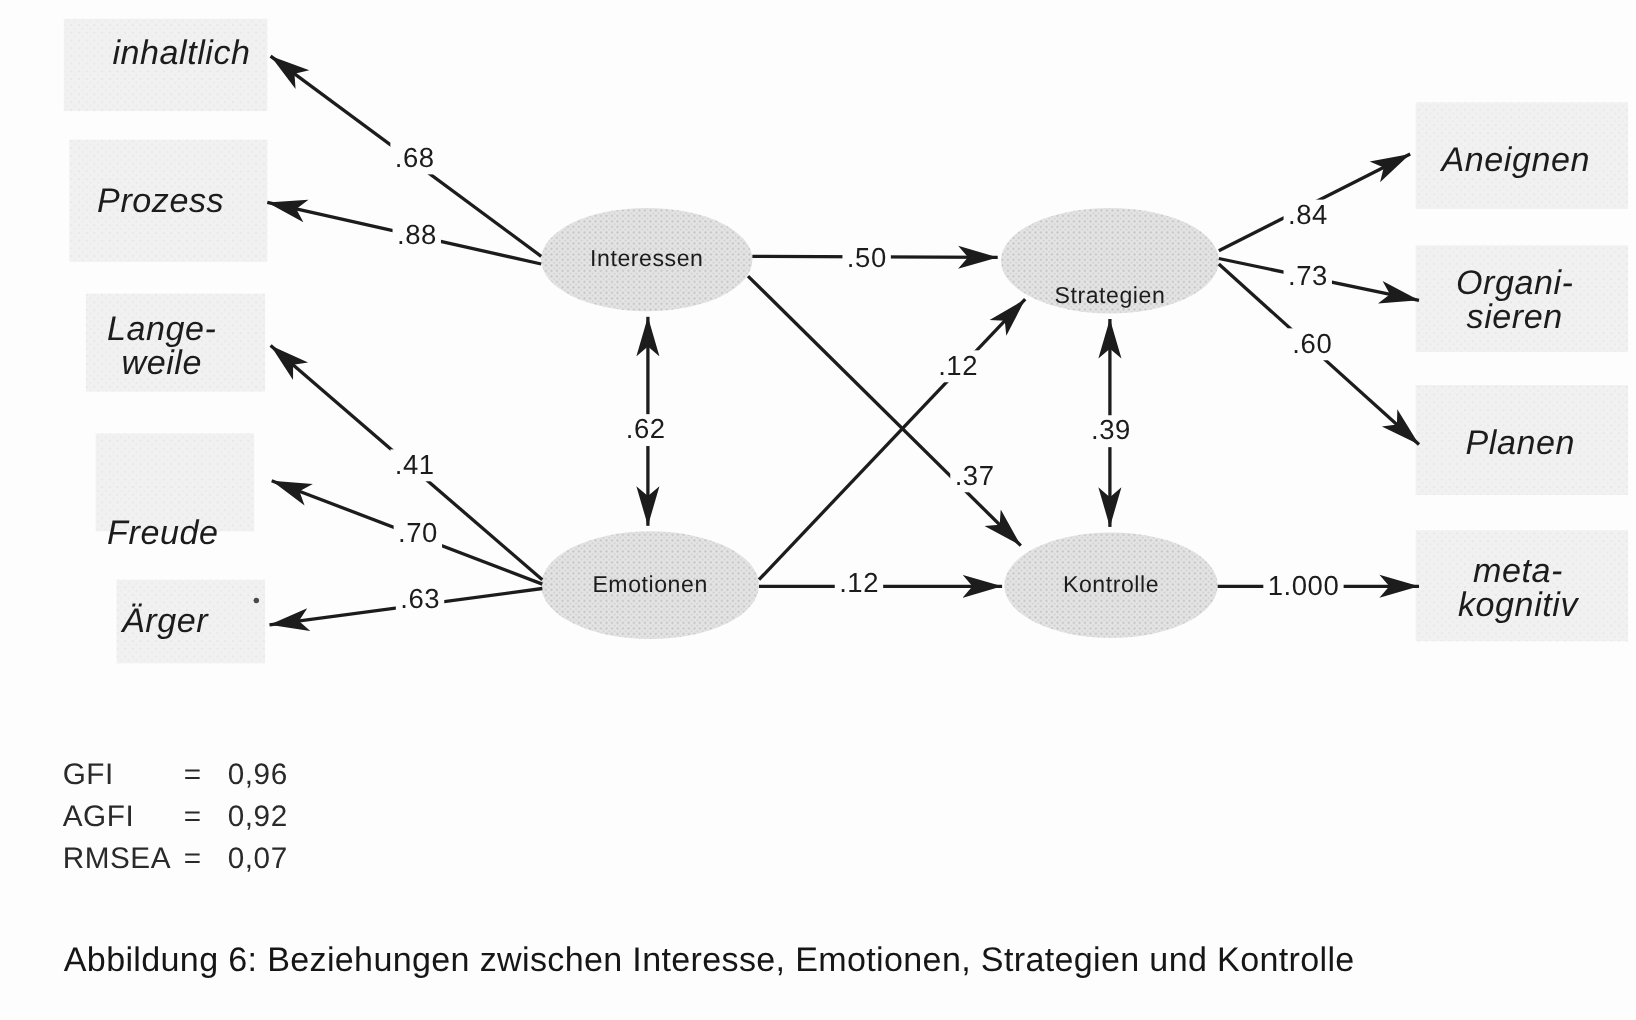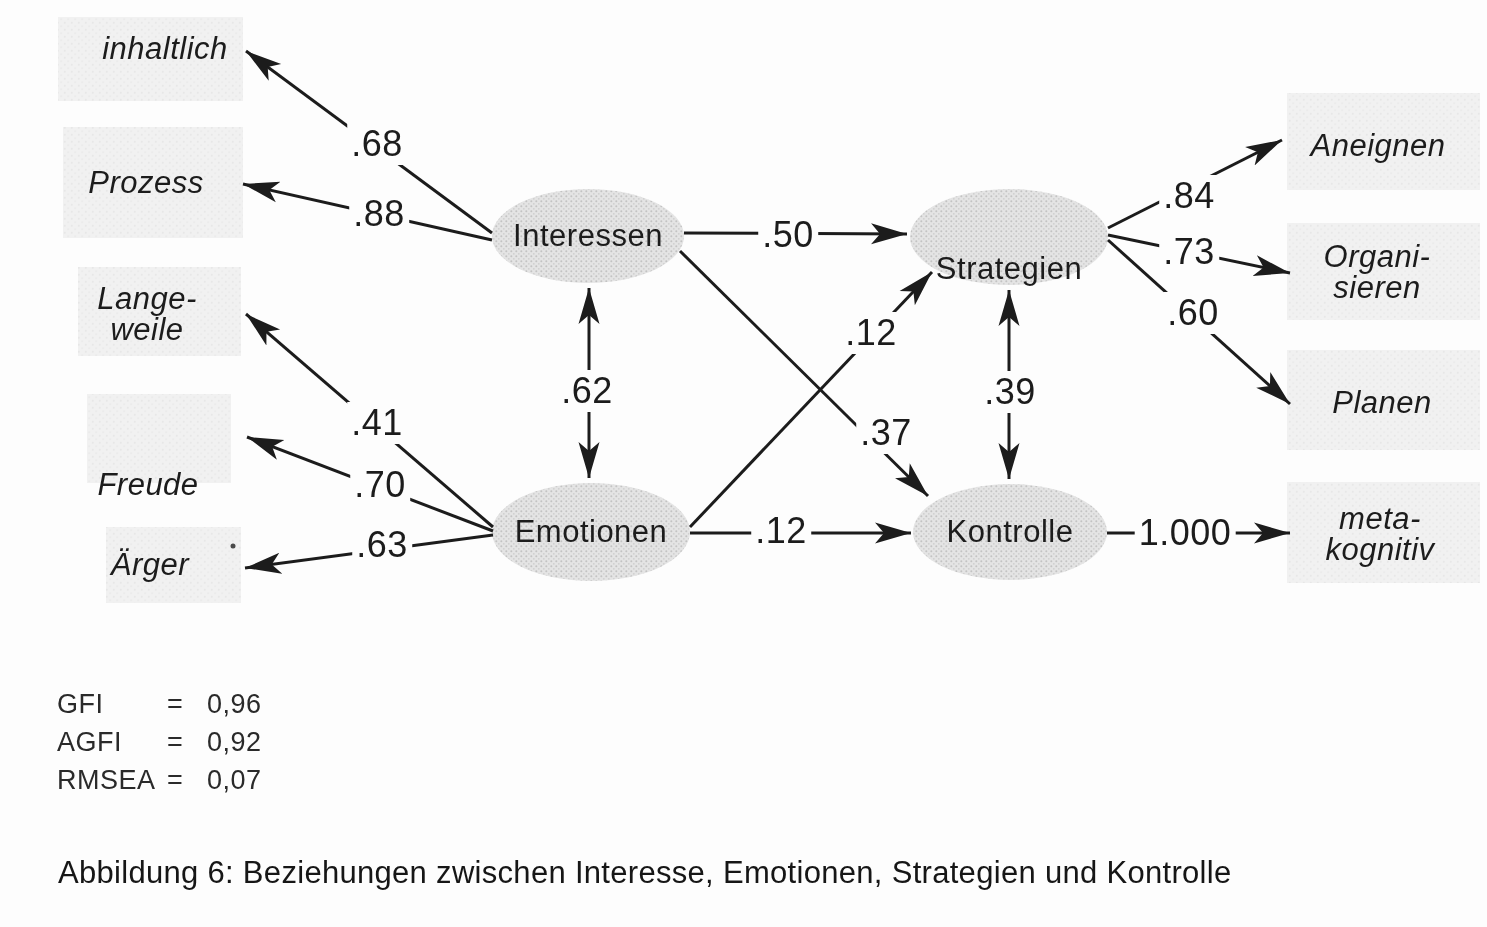--- a/index.html
+++ b/index.html
@@ -15,23 +15,23 @@
   svg.layer { position: absolute; left: 0; top: 0; }
   .t {
     position: absolute;
     transform: translate(-50%, -50%);
     white-space: nowrap;
     text-align: center;
     color: #1c1c1c;
   }
   .obs  { font-size: 31px; line-height: 31px; letter-spacing: 0.5px; font-style: italic; }
   .obs span { display: block; }
-  .node { font-size: 31px; letter-spacing: 0.5px; }
+  .node { font-size: 21px; letter-spacing: 0.5px; }
   .coef {
-    font-size: 36px;
+    font-size: 25px;
     background: #fdfdfd;
     padding: 0 4px;
     letter-spacing: 0.5px;
   }
   .fit {
     position: absolute;
     left: 57px;
     top: 685px;
     font-size: 27px;
     color: #2a2a2a;

